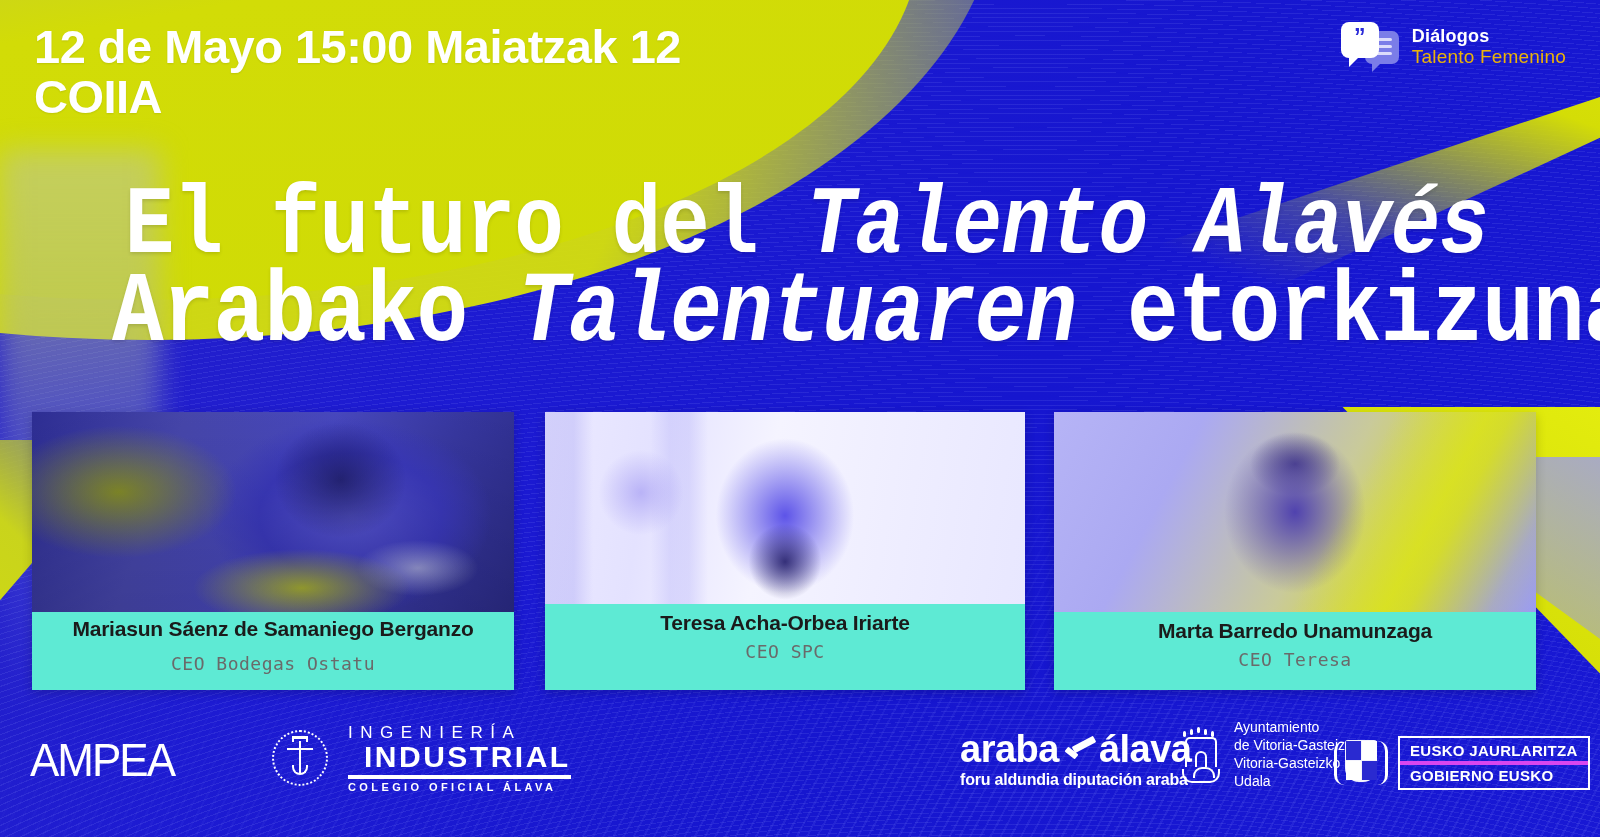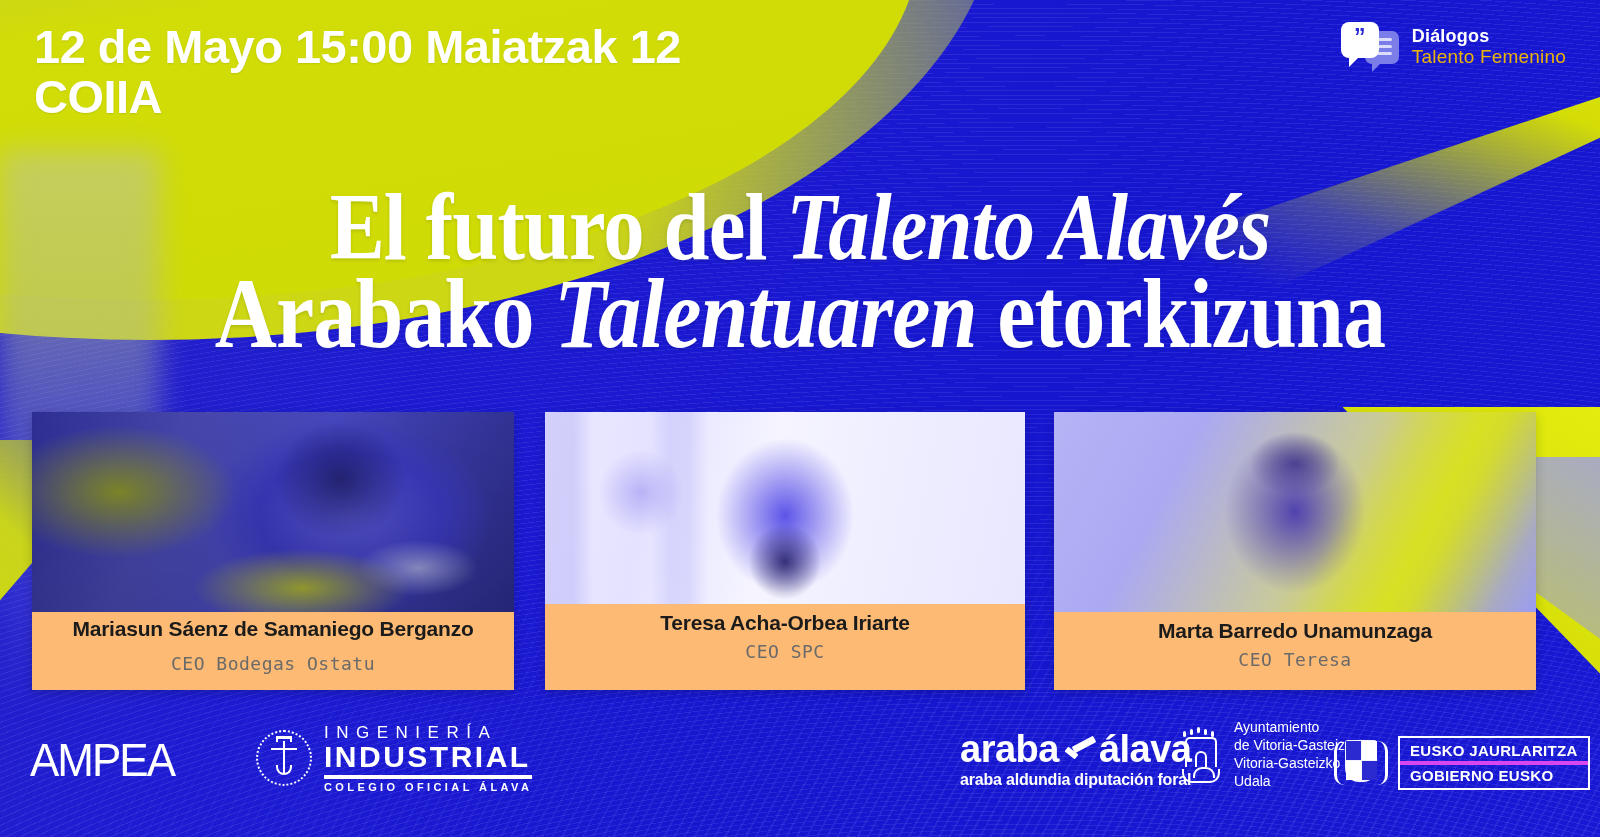--- a/index.html
+++ b/index.html
@@ -78,41 +78,41 @@
   .bub-back .ln:nth-child(2){top:14px;}
   .bub-back .ln:nth-child(3){top:21px;}
   .bub-front{position:absolute;left:0;top:0;width:38px;height:36px;border-radius:8px;background:#fff;
      display:flex;align-items:center;justify-content:center;}
   .bub-front:after{content:"";position:absolute;left:8px;bottom:-9px;border-left:10px solid #fff;border-bottom:10px solid transparent;}
   .bub-front span{color:#2b2bd8;font-size:23px;font-weight:900;line-height:1;transform:translateY(-3px);}
   .dlg-text .t1{color:#fff;font-size:18px;font-weight:700;line-height:1.05;letter-spacing:.2px;}
   .dlg-text .t2{color:#eab308;font-size:19px;font-weight:400;line-height:1.2;letter-spacing:.2px;}
 
   
-  .titles{position:absolute;left:0;right:0;top:182px;z-index:7;text-align:center;color:#fff;
-     font-family:Liberation Serif, serif;}
+  .titles{position:absolute;left:0;right:0;top:182px;z-index:7;text-align:right;color:#fff;
+     font-family:Liberation Mono, monospace;}
   .title-line{line-height:.93;white-space:nowrap;text-shadow:0 2px 4px rgba(0,0,0,.13);}
   .title-es{font-size:96px;font-weight:700;letter-spacing:-1px;transform:scaleX(.86);}
   .title-eu{font-size:100px;font-weight:700;letter-spacing:-1px;transform:scaleX(.86);margin-top:-4px;}
   .title-line em{font-style:italic;}
 
   
   .cards{position:absolute;left:0;top:412px;width:100%;height:285px;z-index:8;}
   .card{position:absolute;top:0;background:#fff;box-shadow:0 3px 10px rgba(0,0,0,.18);
         display:flex;flex-direction:column;overflow:hidden;}
   .card.c1{left:32px;width:482px;height:278px;}
   .card.c2{left:545px;width:480px;height:278px;}
   .card.c3{left:1054px;width:482px;height:278px;}
 
   .photo{position:relative;flex:0 0 auto;overflow:hidden;}
   .card.c1 .photo{height:200px;}
   .card.c2 .photo{height:192px;}
   .card.c3 .photo{height:200px;}
 
-  .cap{flex:1;background:#fdba74;display:flex;flex-direction:column;align-items:center;justify-content:flex-start;padding:8px 10px 0;}
+  .cap{flex:1;background:#5eead4;display:flex;flex-direction:column;align-items:center;justify-content:flex-start;padding:8px 10px 0;}
   .cap .nm{color:#1b1b1b;font-size:21px;font-weight:700;line-height:1.06;text-align:center;letter-spacing:-.2px;}
   .cap .rl{color:#6a6a6a;font-size:18px;font-weight:400;margin-top:7px;
      font-family:"DejaVu Sans Mono", monospace;letter-spacing:.5px;}
   .card.c1 .cap{padding-top:6px;}
   .card.c1 .cap .rl{margin-top:13px;}
 
   
   .ph{position:absolute;inset:0;}
   .p1a{background:
      radial-gradient(ellipse 42% 70% at 66% 52%, #5a58d8 0%, #3d3bc4 45%, rgba(40,40,180,0) 70%),
@@ -140,30 +140,30 @@
 
   .photo-shade{position:absolute;inset:0;background:linear-gradient(180deg, rgba(0,0,0,.06), rgba(0,0,0,.18));}
 
   
   .footer{position:absolute;left:0;bottom:0;width:100%;height:140px;z-index:9;}
   .logo{position:absolute;color:#fff;}
 
   .l-ampea{left:30px;bottom:52px;font-size:44px;font-weight:400;letter-spacing:-2px;
      font-family:"Liberation Sans", sans-serif;transform:scaleY(1.05);}
 
-  .l-ing{left:256px;bottom:44px;display:flex;align-items:center;gap:12px;}
+  .l-ing{left:272px;bottom:44px;display:flex;align-items:center;gap:20px;}
   .ing-seal{width:56px;height:56px;border-radius:50%;border:2px dotted #fff;position:relative;flex:0 0 auto;}
   .ing-seal:before{content:"";position:absolute;left:50%;top:9px;width:2px;height:32px;background:#fff;transform:translateX(-50%);}
   .ing-seal:after{content:"";position:absolute;left:50%;top:16px;width:26px;height:2px;background:#fff;transform:translateX(-50%);}
   .ing-crown{position:absolute;left:50%;top:4px;transform:translateX(-50%);width:16px;height:6px;
      border-top:3px solid #fff;border-left:2px solid #fff;border-right:2px solid #fff;}
   .ing-anchor{position:absolute;left:50%;bottom:9px;transform:translateX(-50%);width:16px;height:10px;
      border:2px solid #fff;border-top:0;border-radius:0 0 9px 9px;}
   .ing-tx .r1{font-size:17px;letter-spacing:7.5px;font-weight:400;line-height:1;}
-  .ing-tx .r2{font-size:30px;letter-spacing:2.5px;font-weight:900;line-height:1.05;}
+  .ing-tx .r2{font-size:30px;letter-spacing:2.5px;font-weight:900;line-height:1.05;margin-left:16px;}
   .ing-tx .bar{height:4px;background:#fff;margin:3px 0 3px;}
   .ing-tx .r3{font-size:11px;letter-spacing:3.4px;font-weight:700;line-height:1;}
 
   .l-araba{left:960px;bottom:48px;}
   .araba-top{display:flex;align-items:center;font-size:38px;font-weight:700;line-height:1;letter-spacing:-.5px;}
   .araba-tick{display:inline-block;width:34px;height:20px;margin:0 2px 0 4px;position:relative;}
   .araba-tick:before{content:"";position:absolute;left:2px;top:11px;width:13px;height:6px;background:#fff;transform:rotate(38deg);border-radius:1px;}
   .araba-tick:after{content:"";position:absolute;left:9px;top:2px;width:24px;height:7px;background:#fff;transform:rotate(-28deg);border-radius:1px;}
   .araba-sub{font-size:16px;font-weight:700;letter-spacing:-.2px;margin-top:3px;}
 
@@ -293,21 +293,21 @@
         <div class="r3">COLEGIO OFICIAL ÁLAVA</div>
       </div>
     </div>
 
     <div class="logo l-araba">
       <div class="araba-top">
         <span>araba</span>
         <span class="araba-tick"></span>
         <span>álava</span>
       </div>
-      <div class="araba-sub">araba aldundia  diputación foral</div>
+      <div class="araba-sub">foru aldundia  diputación araba</div>
     </div>
 
     <div class="logo l-ayto">
       <div class="ayto-mark">
         <span class="ayto-dots">
             <i style="left: 0px; top: 4px;"></i>
             <i style="left: 7px; top: 2px;"></i>
             <i style="left: 14px; top: 0px;"></i>
             <i style="left: 21px; top: 2px;"></i>
             <i style="left: 28px; top: 4px;"></i>

